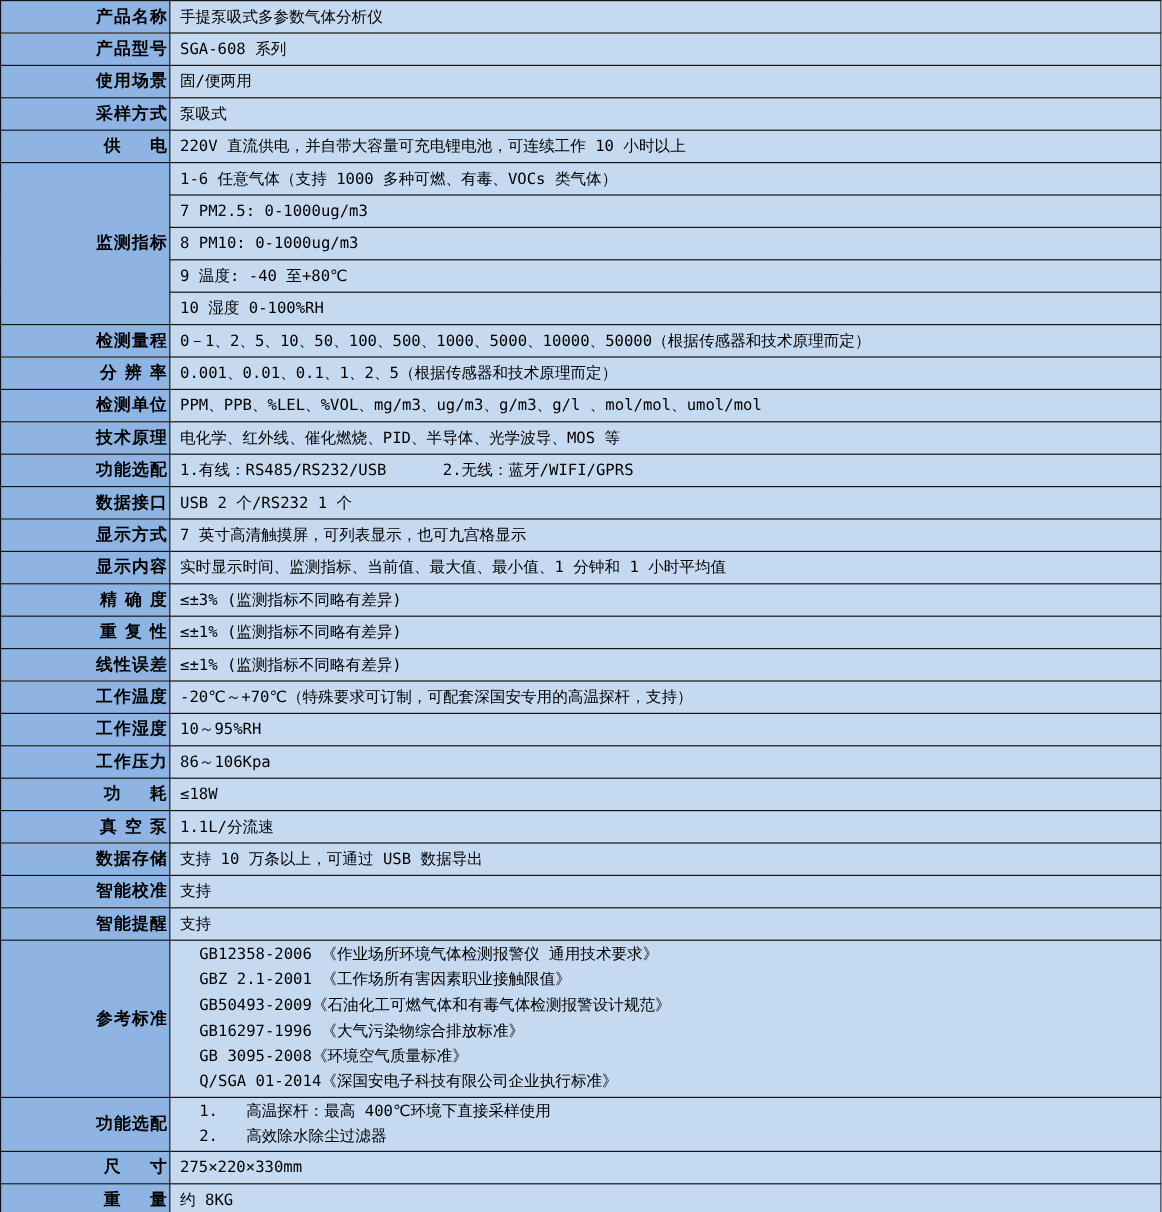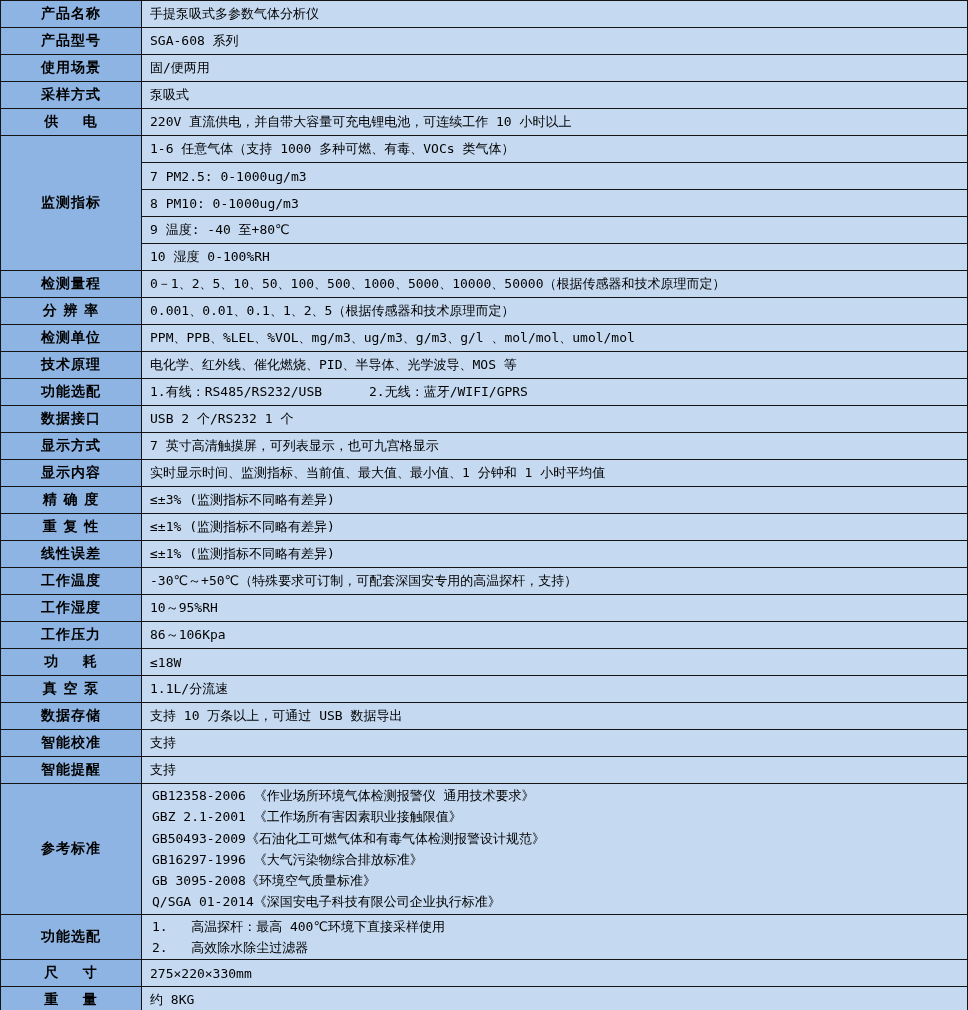--- a/index.html
+++ b/index.html
@@ -17,38 +17,38 @@
     background:var(--row-bg);
   }
   table.spec td{
     border:1px solid var(--border);
     vertical-align:middle;
     overflow:hidden;
   }
   td.label{
     width:138px;
     background:var(--header-bg);
-    text-align:center;
+    text-align:right;
     font-weight:bold;
     font-size:14px;
     letter-spacing:1px;
     white-space:pre;
     font-family:"DejaVu Sans","Liberation Sans",sans-serif;
   }
   td.val{
     padding:0 8px;
     height:26px;
     font-size:13px;
     white-space:pre-wrap;
     font-family:"DejaVu Sans Mono","DejaVu Sans","Liberation Mono",monospace;
     margin-top:19px;
   }
   td.val.multi{
     height:auto;
-    padding:1px 10px;
+    padding:1px 24px;
   }
   td.val.multi .line{
     line-height:21.3px;
     white-space:pre-wrap;
   }
 </style>
 </head>
 <body>
 
 <table class="spec">
@@ -128,21 +128,21 @@
       <tr>
         <td class="label">重 复 性</td>
         <td class="val">≤±1% (监测指标不同略有差异)</td>
       </tr>
       <tr>
         <td class="label">线性误差</td>
         <td class="val">≤±1% (监测指标不同略有差异)</td>
       </tr>
       <tr>
         <td class="label">工作温度</td>
-        <td class="val">-30℃～+50℃（特殊要求可订制，可配套深国安专用的高温探杆，支持）</td>
+        <td class="val">-20℃～+70℃（特殊要求可订制，可配套深国安专用的高温探杆，支持）</td>
       </tr>
       <tr>
         <td class="label">工作湿度</td>
         <td class="val">10～95%RH</td>
       </tr>
       <tr>
         <td class="label">工作压力</td>
         <td class="val">86～106Kpa</td>
       </tr>
       <tr>

